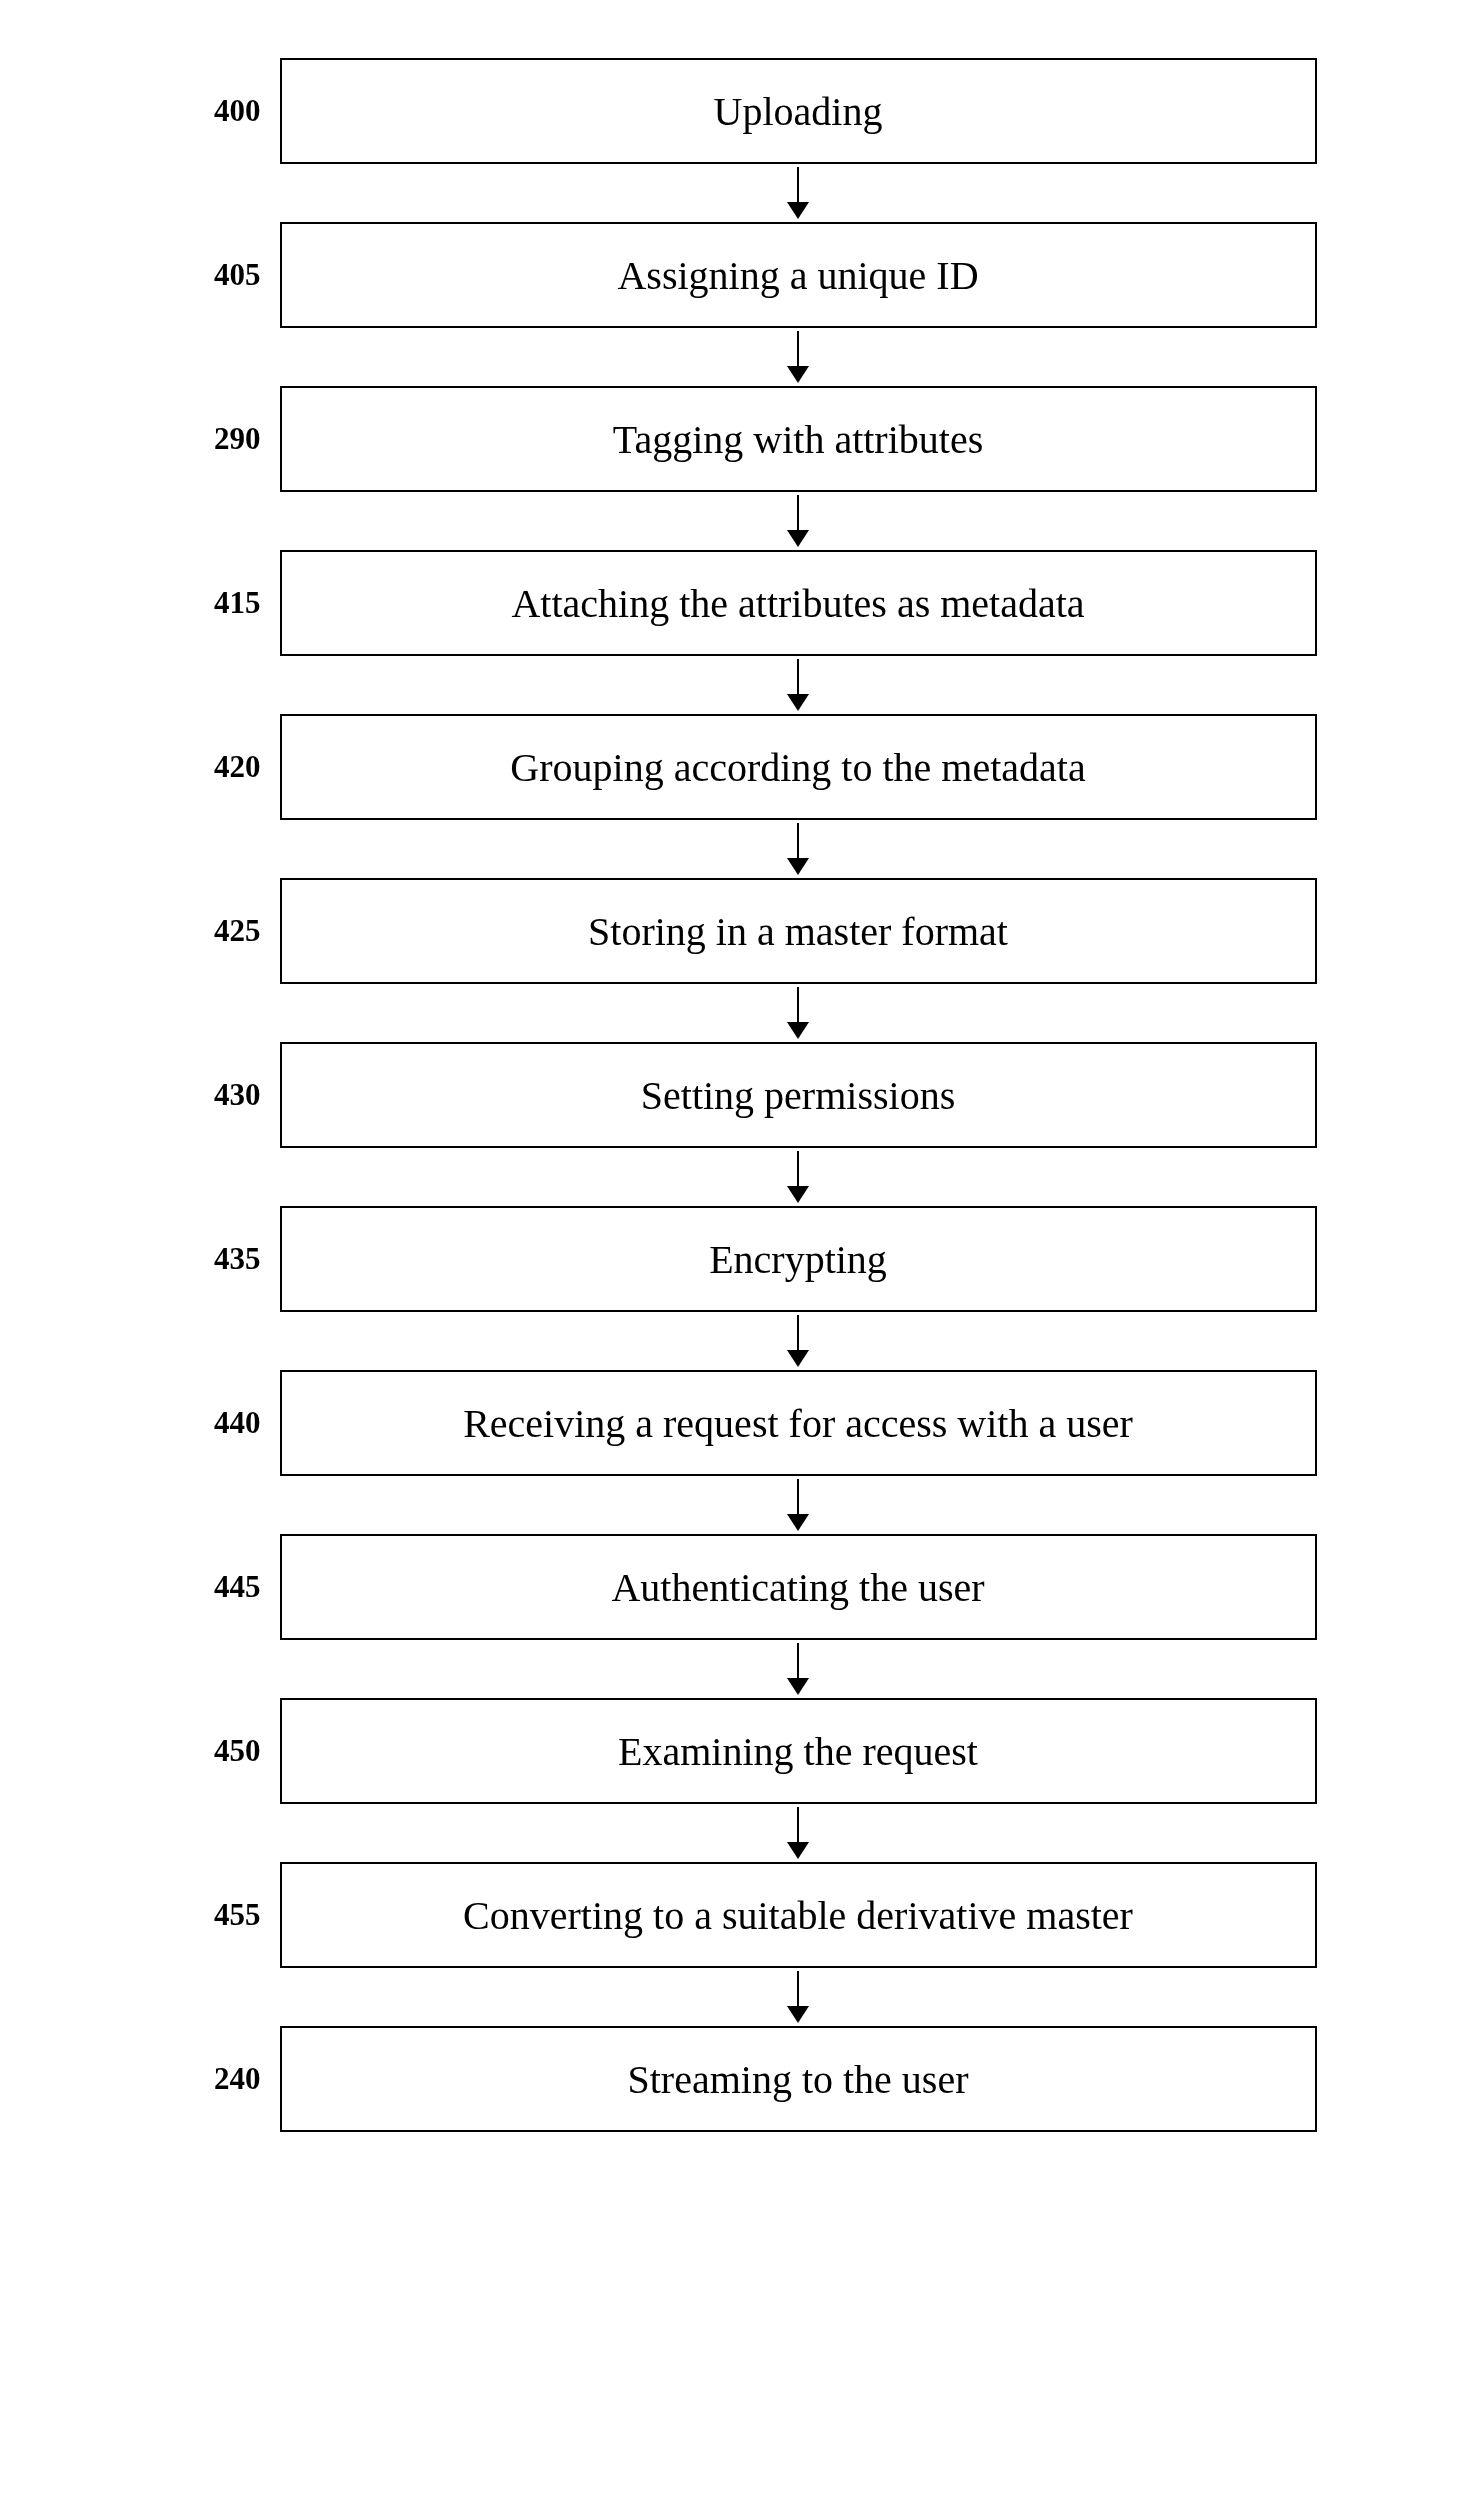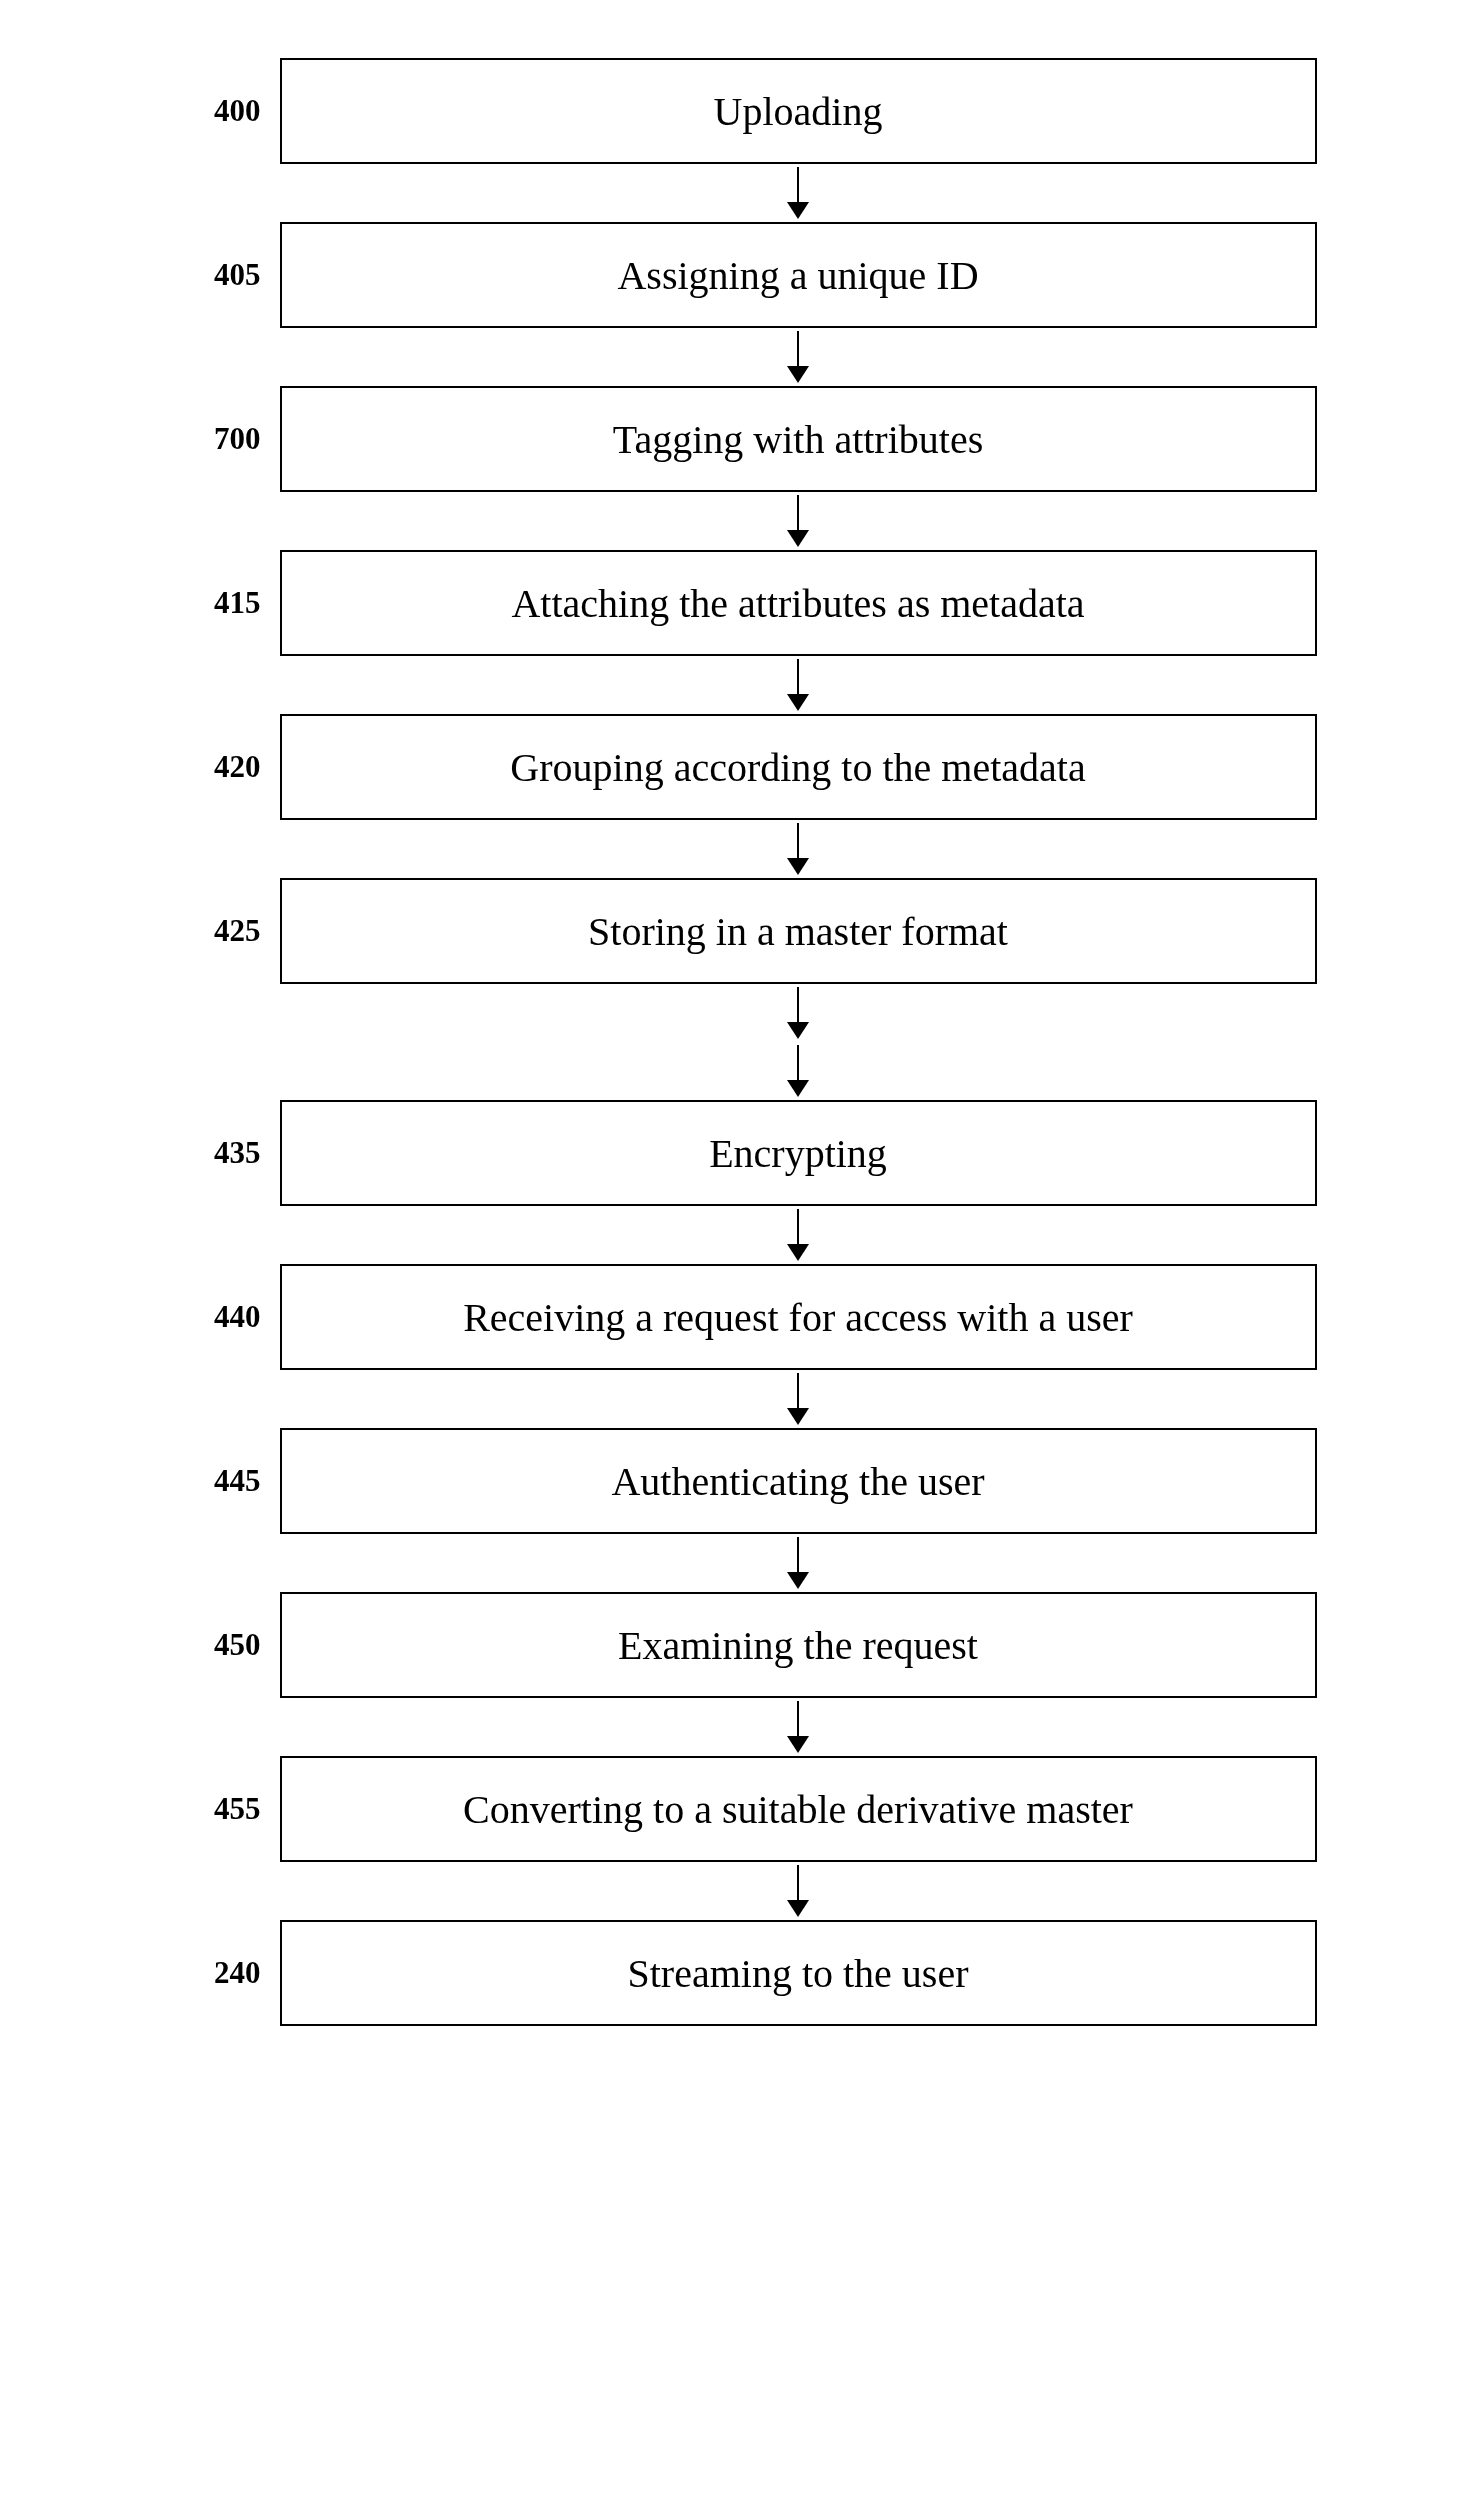--- a/index.html
+++ b/index.html
@@ -115,21 +115,21 @@
         <div class="step-box-text">Assigning a unique ID</div>
       </div>
     </div>
     <div class="arrow-container">
       <div class="arrow">
         <div class="arrow-line"></div>
         <div class="arrow-head"></div>
       </div>
     </div>
     <div class="step-row">
-      <div class="step-label">700</div>
+      <div class="step-label">290</div>
       <div class="step-box">
         <div class="step-box-text">Tagging with attributes</div>
       </div>
     </div>
     <div class="arrow-container">
       <div class="arrow">
         <div class="arrow-line"></div>
         <div class="arrow-head"></div>
       </div>
     </div>
@@ -162,20 +162,26 @@
       <div class="step-box">
         <div class="step-box-text">Storing in a master format</div>
       </div>
     </div>
     <div class="arrow-container">
       <div class="arrow">
         <div class="arrow-line"></div>
         <div class="arrow-head"></div>
       </div>
     </div>
+    <div class="step-row">
+      <div class="step-label">430</div>
+      <div class="step-box">
+        <div class="step-box-text">Setting permissions</div>
+      </div>
+    </div>
     <div class="arrow-container">
       <div class="arrow">
         <div class="arrow-line"></div>
         <div class="arrow-head"></div>
       </div>
     </div>
     <div class="step-row">
       <div class="step-label">435</div>
       <div class="step-box">
         <div class="step-box-text">Encrypting</div>

